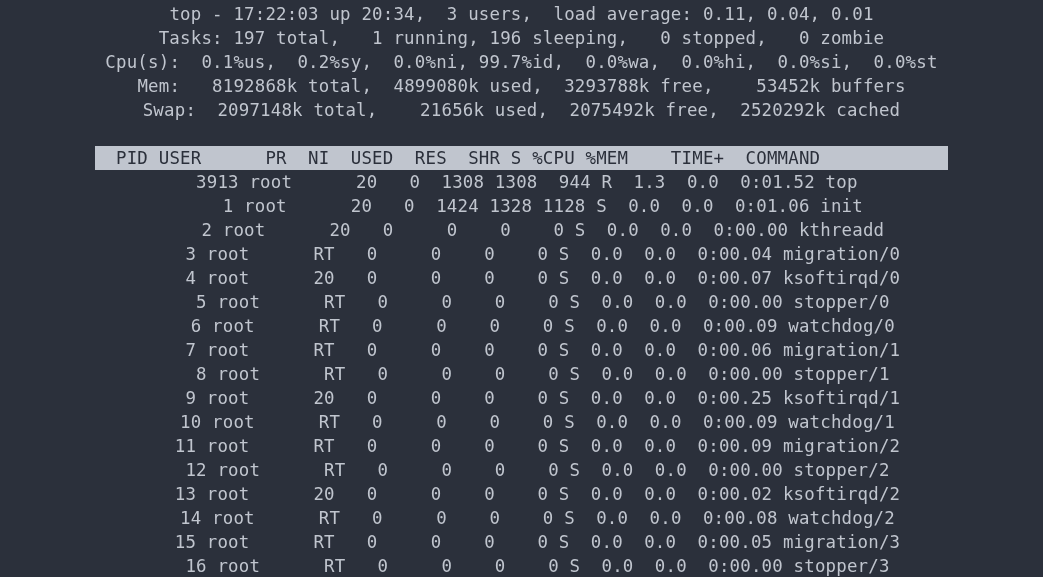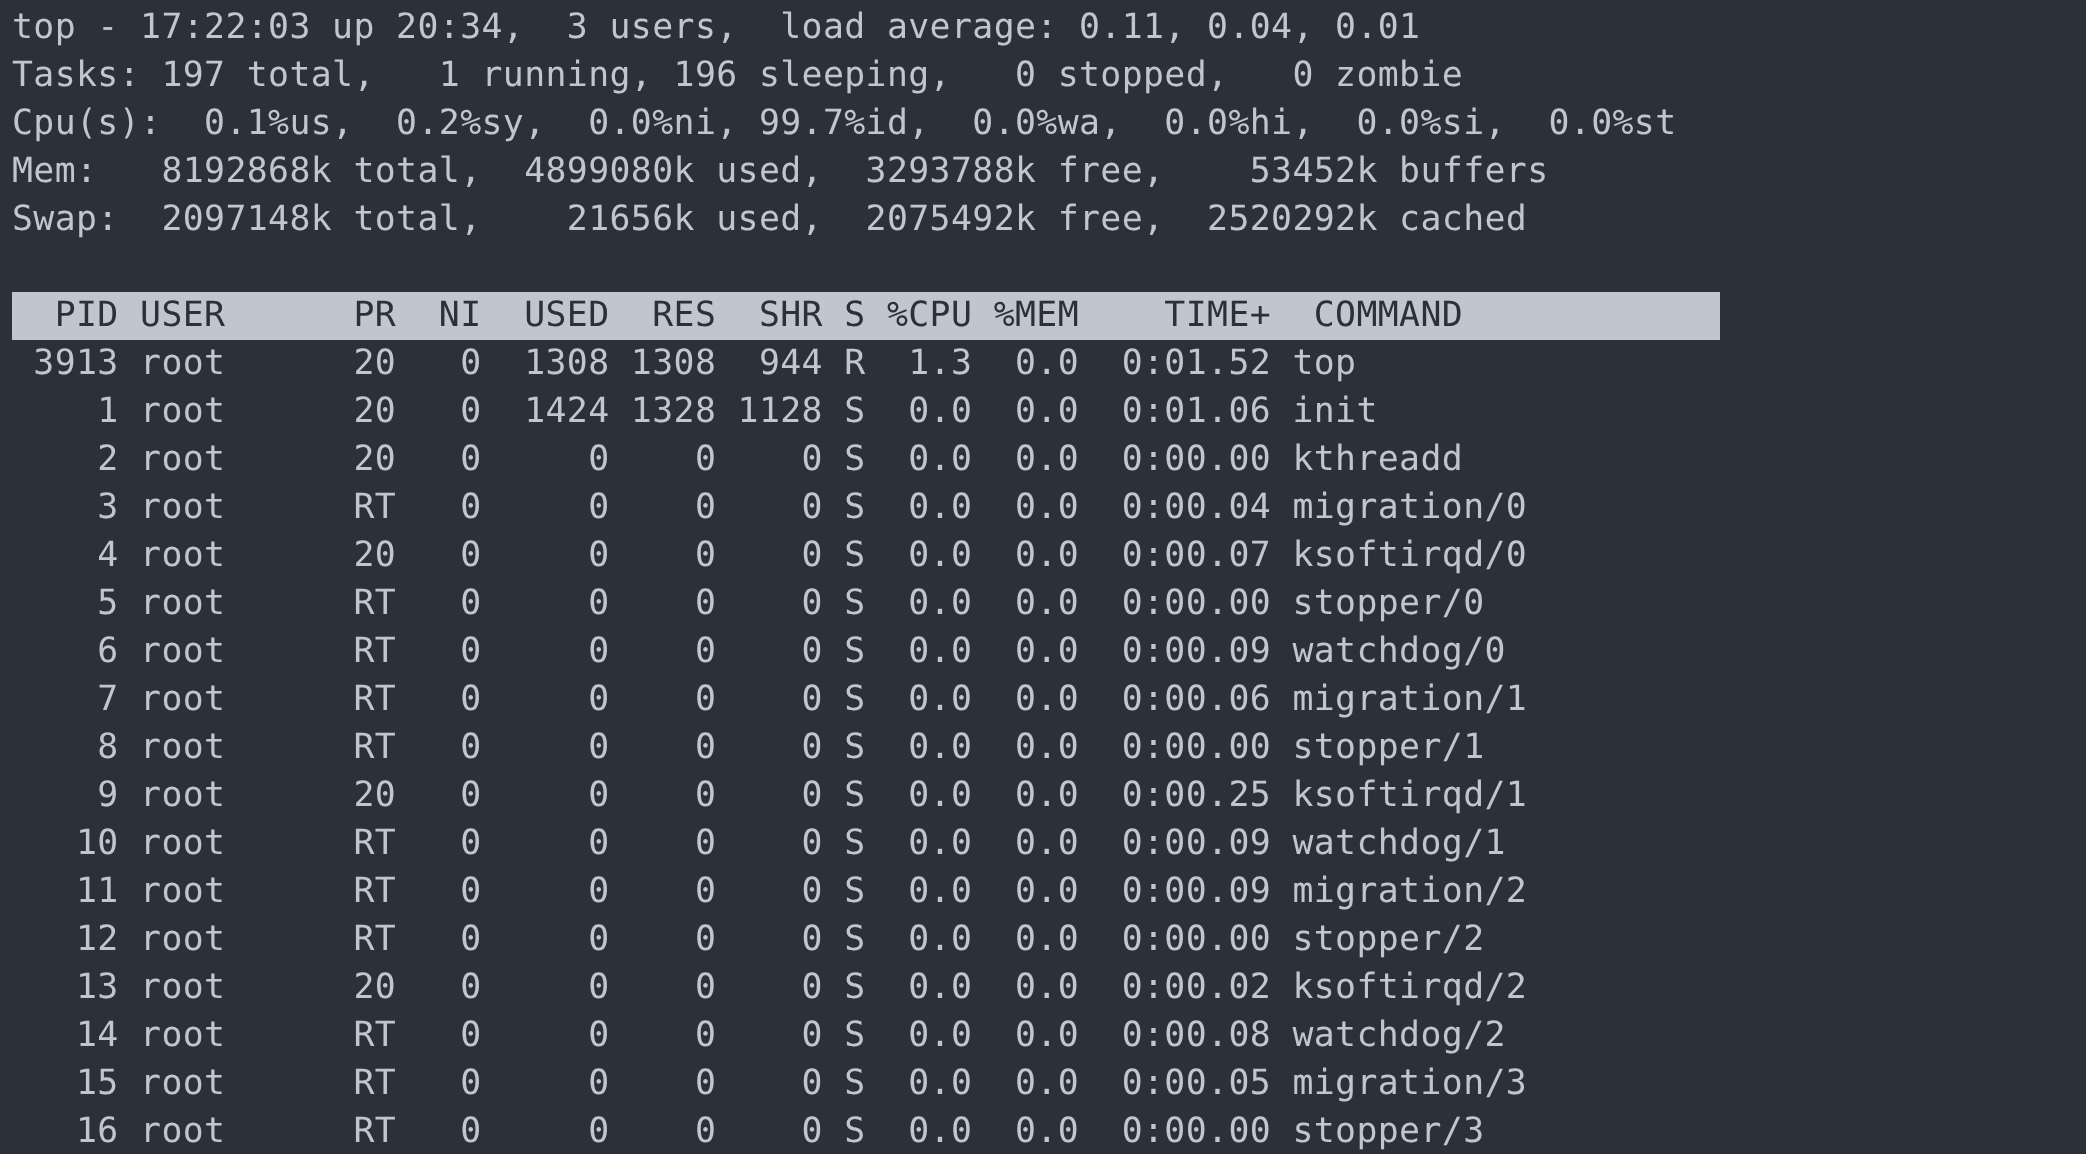--- a/index.html
+++ b/index.html
@@ -12,20 +12,21 @@
     font-family: "DejaVu Sans Mono", "Menlo", "Consolas", monospace;
     font-size: 17.4px;
     line-height: 24px;
     overflow: hidden;
     letter-spacing: 0.2px;
   }
   pre {
     margin: 0;
     padding: 2px 6px 0 6px;
     white-space: pre;
+    text-align: center;
   }
   .hdr {
     background: #c0c5ce;
     color: #2b303b;
     display: inline-block;
   }
 </style>
 </head>
 <body>
 

